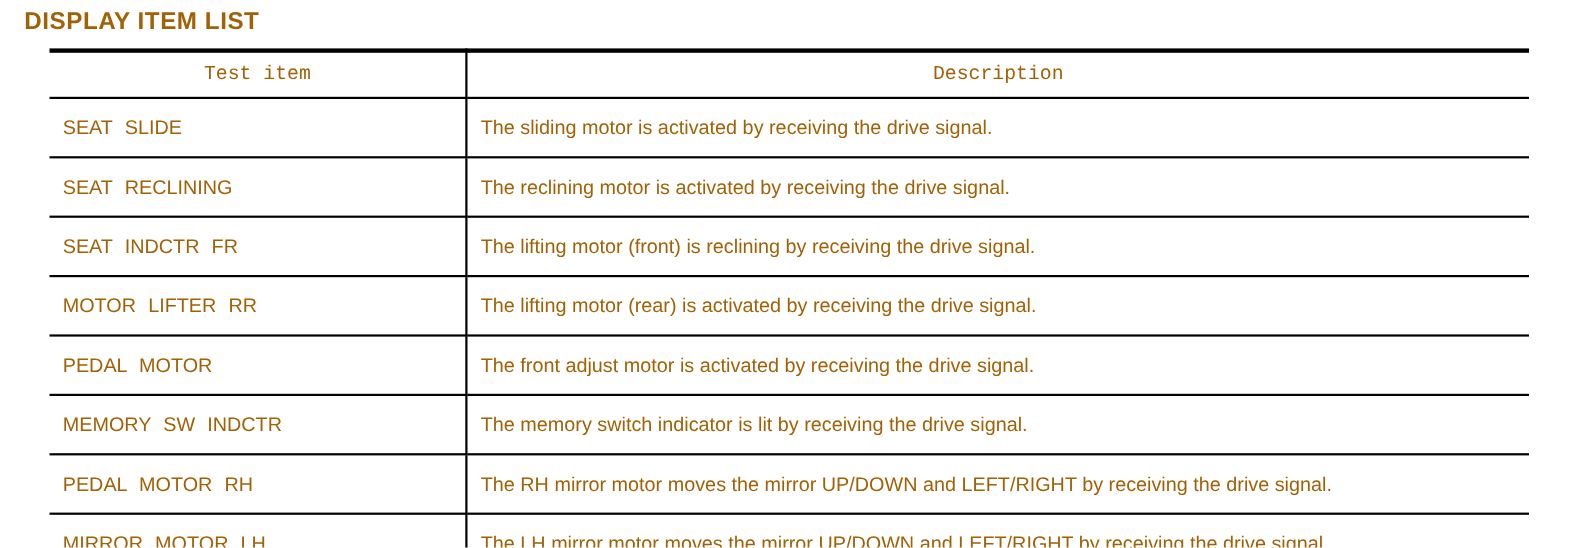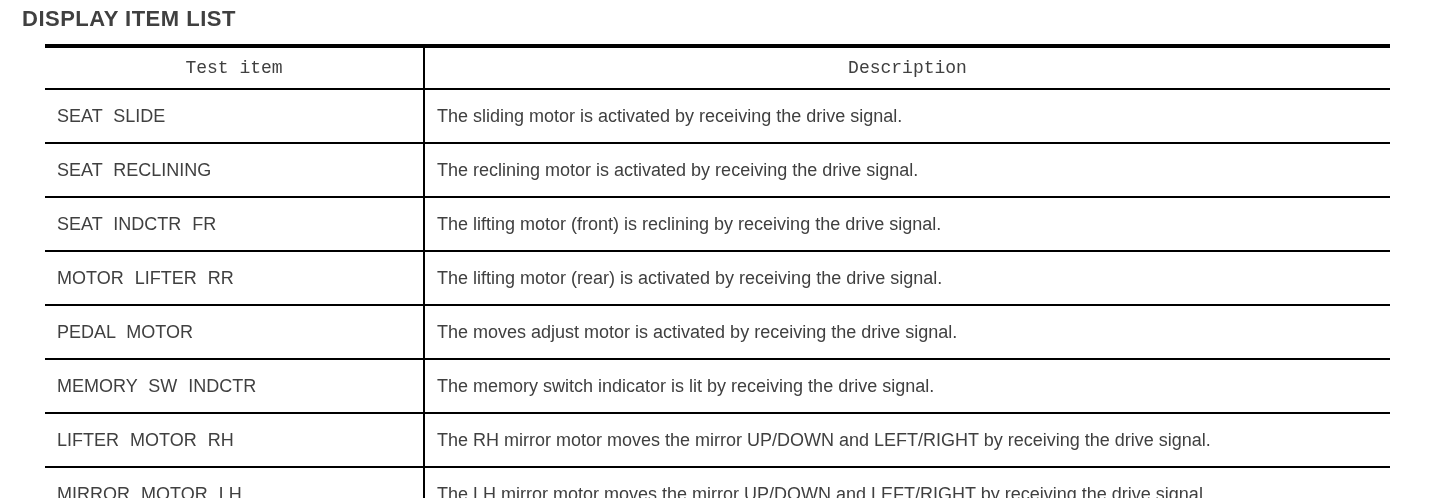--- a/index.html
+++ b/index.html
@@ -6,21 +6,21 @@
     margin: 0;
     padding: 0;
     background: #ffffff;
   }
   .page {
     position: relative;
     width: 1440px;
     height: 498px;
     background: #ffffff;
     font-family: "Liberation Sans", sans-serif;
-    color: #404040;
+    color: #a16207;
     overflow: hidden;
   }
   .doc-title {
     font-size: 22px;
     font-weight: bold;
     letter-spacing: 0.5px;
     margin: 6px 0 12px 22px;
   }
   table.item-table {
     border-collapse: collapse;
@@ -88,28 +88,28 @@
         <tr>
           <td class="item-cell">SEAT INDCTR FR</td>
           <td class="desc-cell">The lifting motor (front) is reclining by receiving the drive signal.</td>
         </tr>
         <tr>
           <td class="item-cell">MOTOR LIFTER RR</td>
           <td class="desc-cell">The lifting motor (rear) is activated by receiving the drive signal.</td>
         </tr>
         <tr>
           <td class="item-cell">PEDAL MOTOR</td>
-          <td class="desc-cell">The moves adjust motor is activated by receiving the drive signal.</td>
+          <td class="desc-cell">The front adjust motor is activated by receiving the drive signal.</td>
         </tr>
         <tr>
           <td class="item-cell">MEMORY SW INDCTR</td>
           <td class="desc-cell">The memory switch indicator is lit by receiving the drive signal.</td>
         </tr>
         <tr>
-          <td class="item-cell">LIFTER MOTOR RH</td>
+          <td class="item-cell">PEDAL MOTOR RH</td>
           <td class="desc-cell">The RH mirror motor moves the mirror UP/DOWN and LEFT/RIGHT by receiving the drive signal.</td>
         </tr>
         <tr>
           <td class="item-cell">MIRROR MOTOR LH</td>
           <td class="desc-cell">The LH mirror motor moves the mirror UP/DOWN and LEFT/RIGHT by receiving the drive signal.</td>
         </tr>
       </tbody>
   </table>
 </div>
 

